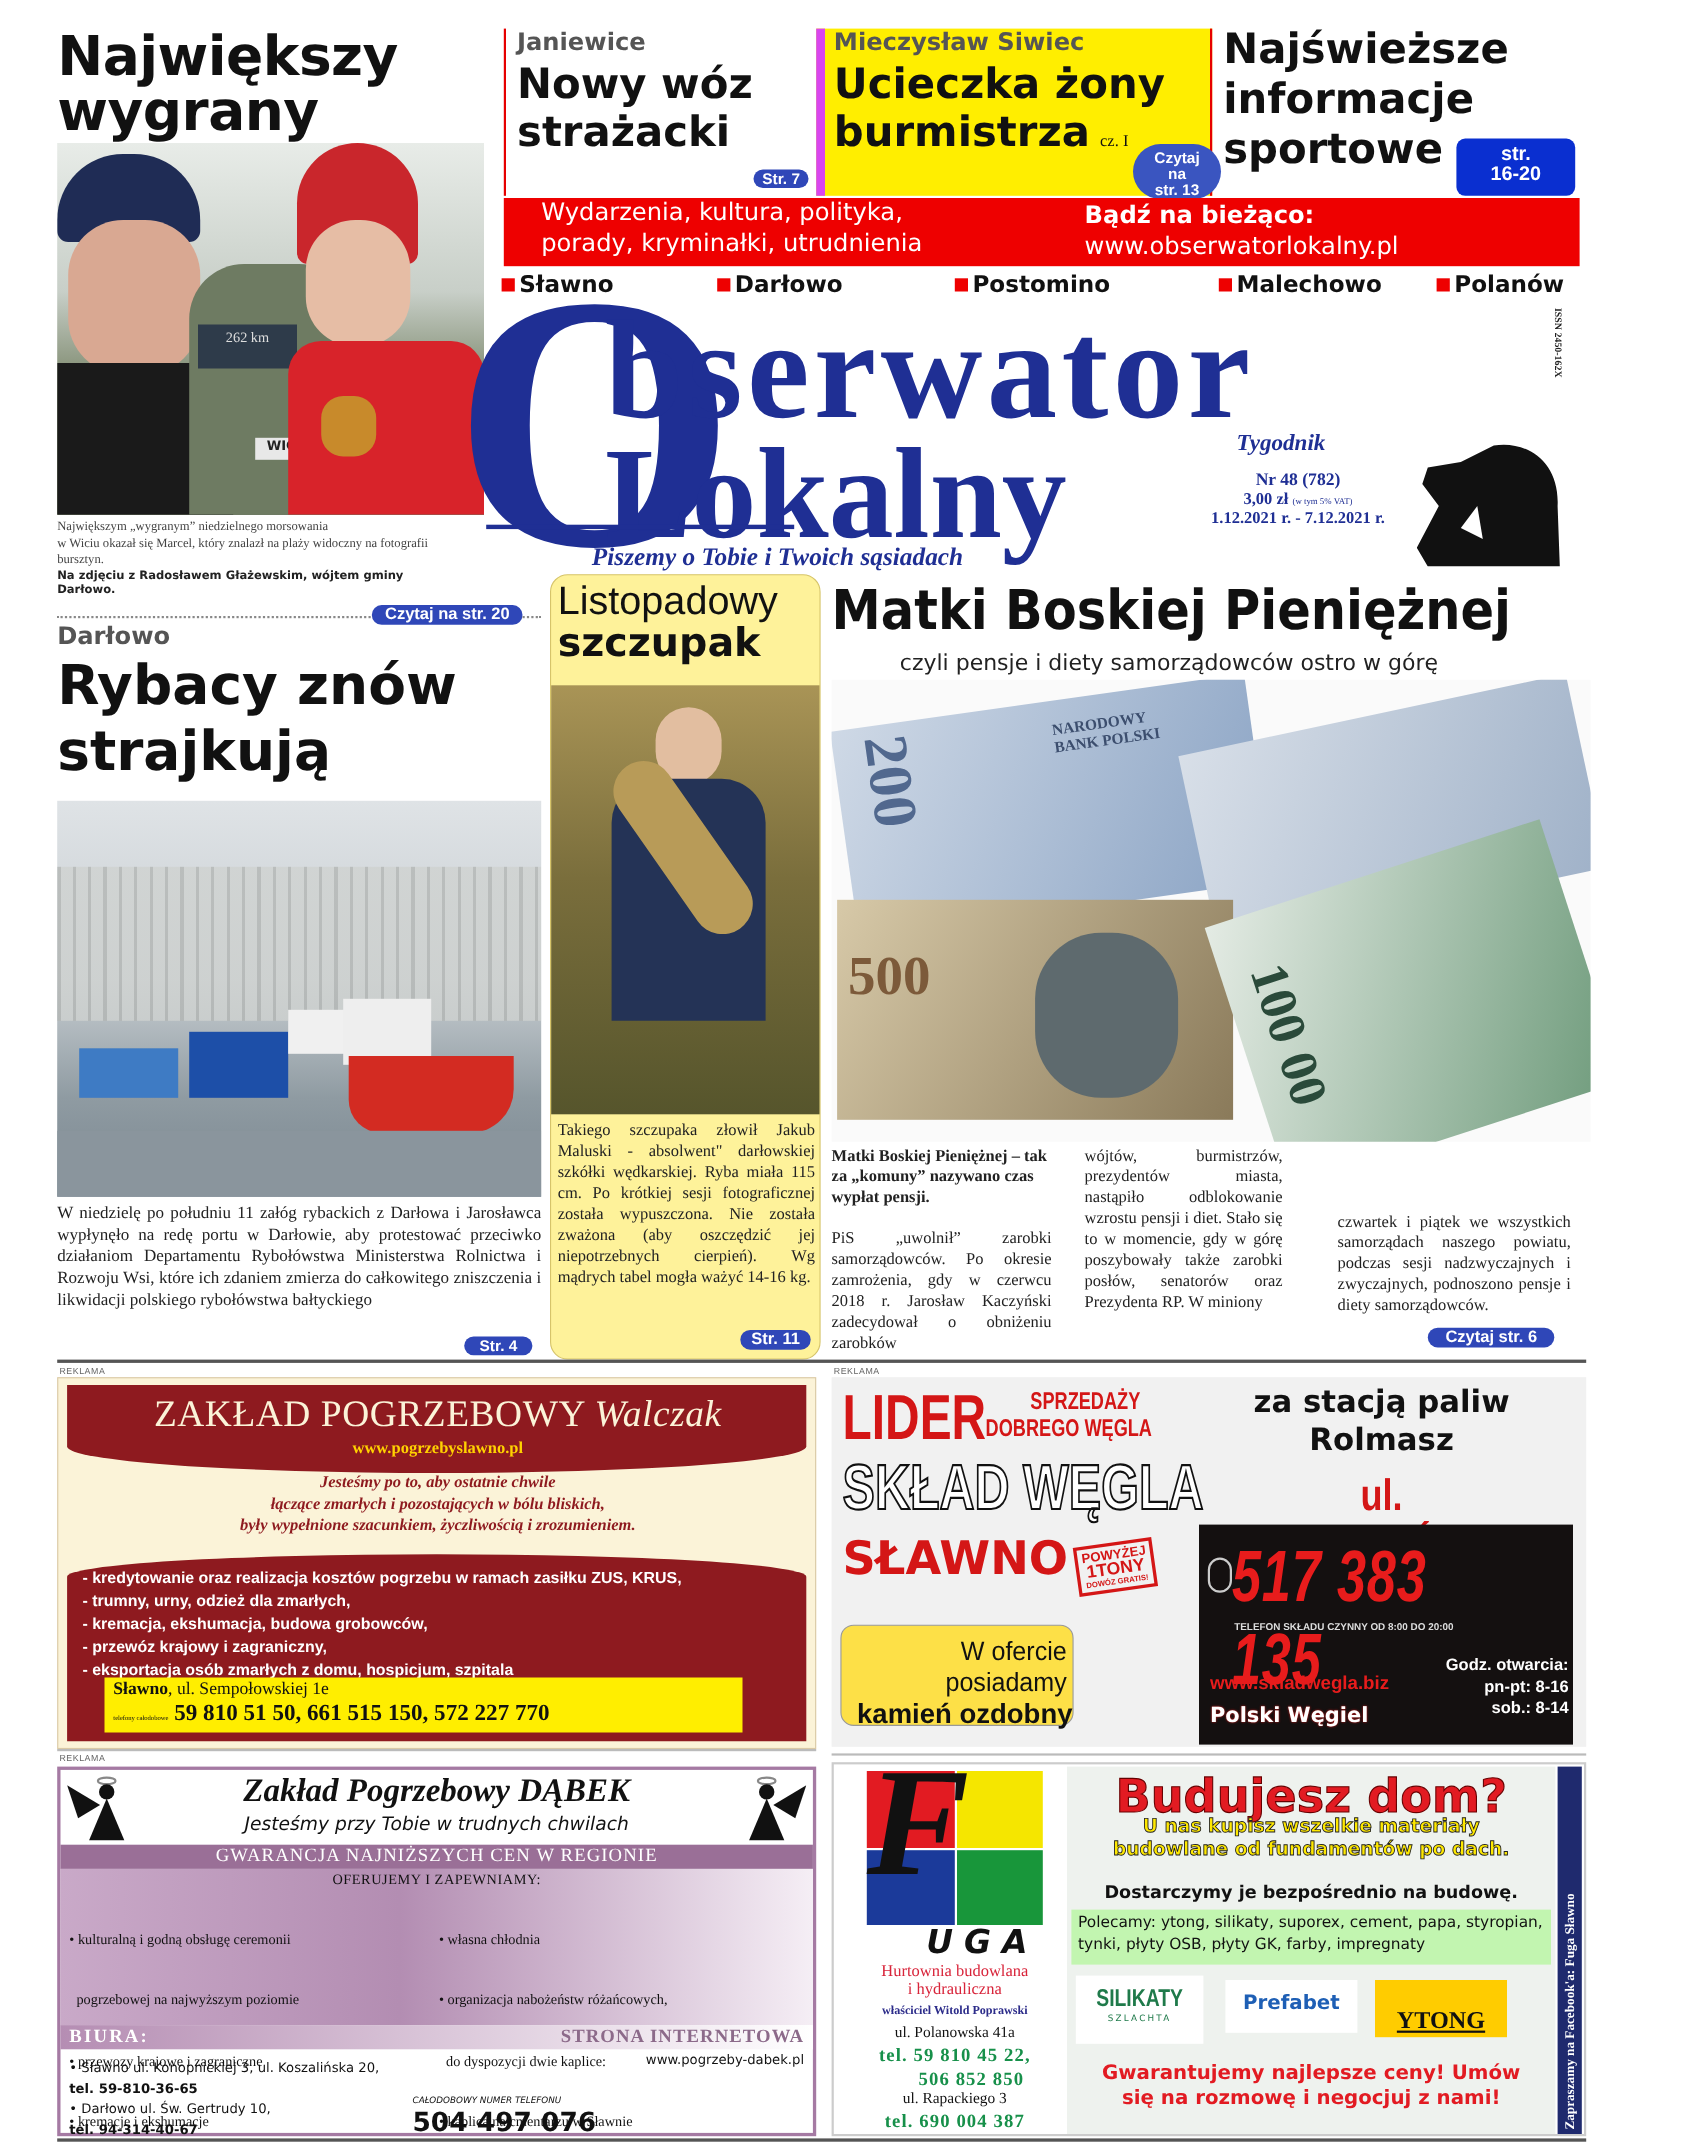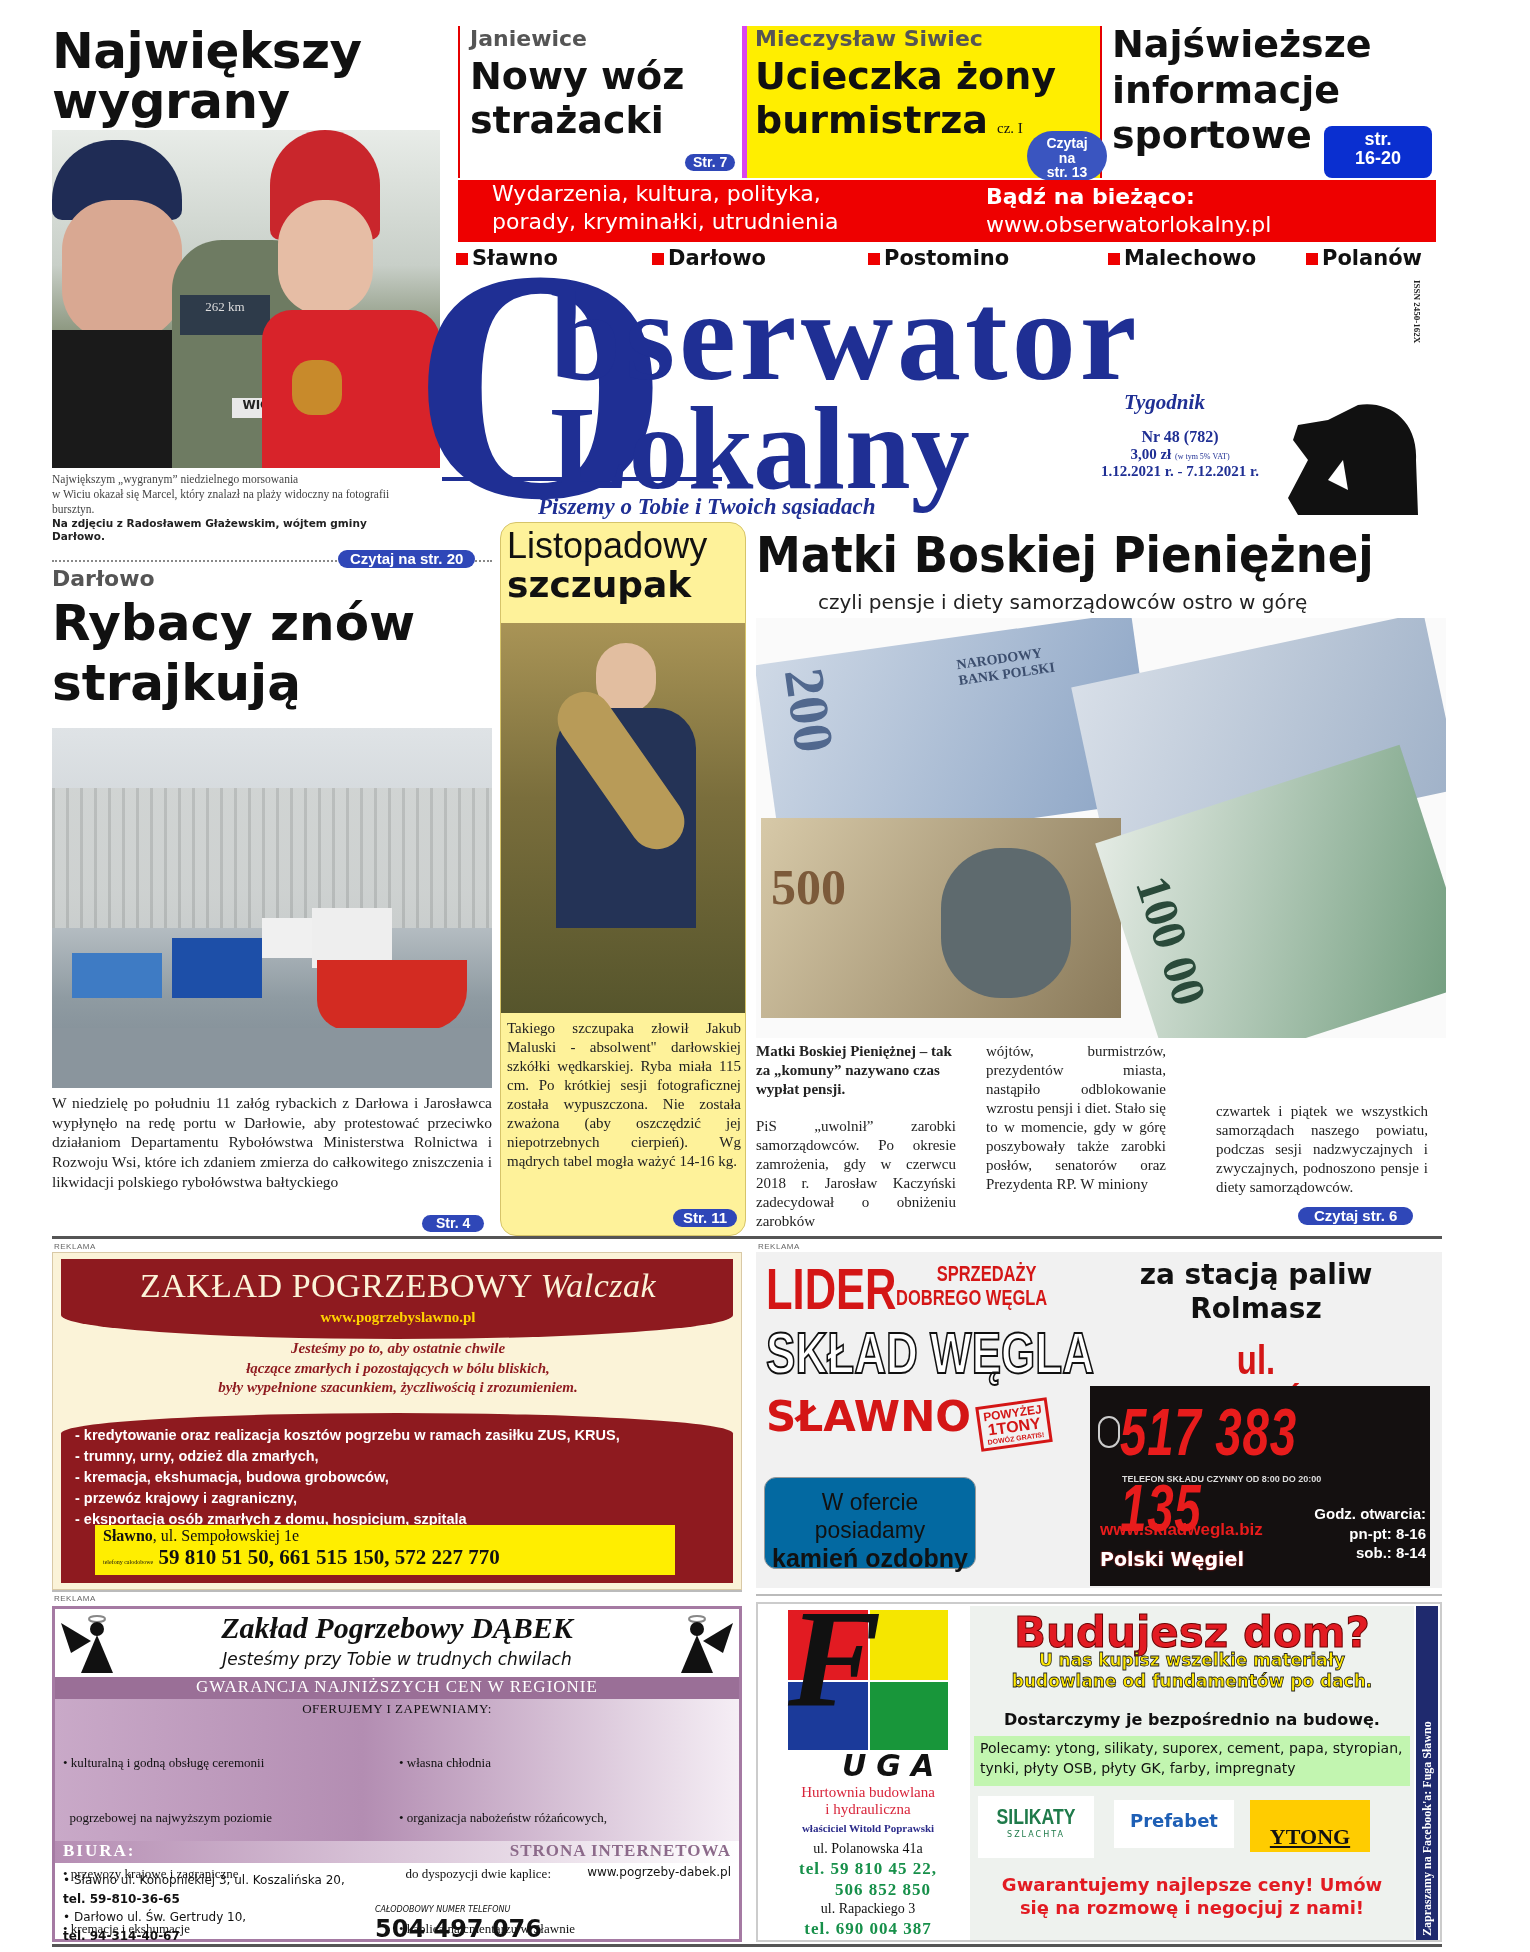--- a/index.html
+++ b/index.html
@@ -58,21 +58,21 @@
 </div>
 <div class="abs" style="left:52px;top:560px;width:440px;border-top:2px dotted #888"></div>
 <div class="badge" style="left:338px;top:550px;font-size:15px;padding:1px 12px">Czytaj na str. 20</div>
 
 <div class="abs" style="left:458px;top:26px;width:282px;height:152px;border-left:2px solid #e60000;padding-left:10px">
   <div class="teaser-kicker">Janiewice</div>
   <div class="teaser-title" style="margin-top:4px">Nowy wóz</div>
   <div class="teaser-title">strażacki</div>
   <div class="badge" style="left:225px;top:128px;font-size:14px;padding:1px 8px">Str. 7</div>
 </div>
-<div class="abs" style="left:742px;top:26px;width:360px;height:152px;background:#ffee00;border-left:5px solid #d946ef;border-right:2px solid #e60000;padding-left:8px">
+<div class="abs" style="left:742px;top:26px;width:360px;height:152px;background:#ffee00;border-left:8px solid #d946ef;border-right:2px solid #e60000;padding-left:8px">
   <div class="teaser-kicker">Mieczysław Siwiec</div>
   <div class="teaser-title" style="margin-top:4px">Ucieczka żony</div>
   <div class="teaser-title" style="display:inline">burmistrza</div>
   <span class="serif" style="font-size:15px;margin-left:4px">cz. I</span>
   <div class="badge" style="left:280px;top:105px;width:80px;height:50px;border-radius:25px;font-size:14px;padding-top:5px;background:#3a55c0">
     <div>Czytaj na</div>
     <div>str. 13</div>
   </div>
 </div>
 <div class="abs" style="left:1112px;top:22px;width:330px;height:160px">
@@ -210,21 +210,21 @@
     <div style="margin-left:40px">SPRZEDAŻY</div>
     <div>DOBREGO WĘGLA</div>
   </div>
   <div class="abs cond" style="left:10px;top:72px;font-size:58px;font-weight:bold;color:#fff;-webkit-text-stroke:2px #111;transform:scaleX(.76);transform-origin:left;line-height:1">SKŁAD WĘGLA</div>
   <div class="abs" style="left:10px;top:144px;font-size:42px;font-weight:bold;color:#d41616;line-height:1">SŁAWNO</div>
   <div class="abs cond" style="left:222px;top:150px;width:72px;border:3px solid #d41616;color:#d41616;font-weight:bold;text-align:center;transform:rotate(-8deg);line-height:1;padding:2px">
     <div style="font-size:12px">POWYŻEJ</div>
     <div style="font-size:16px">1TONY</div>
     <div style="font-size:7px">DOWÓZ GRATIS!</div>
   </div>
-  <div class="abs cond" style="left:8px;top:225px;width:212px;height:92px;background:#0369a1;border:1px solid #999;border-radius:12px;text-align:center;padding-top:10px">
+  <div class="abs cond" style="left:8px;top:225px;width:212px;height:92px;background:#fde047;border:1px solid #999;border-radius:12px;text-align:right;padding-top:10px">
     <div style="font-size:24px;transform:scaleX(.95)">W ofercie posiadamy</div>
     <div style="font-size:25px;font-weight:bold">kamień ozdobny</div>
   </div>
   <div class="abs" style="left:330px;top:6px;width:340px;text-align:center;font-size:28px;font-weight:bold;line-height:1.2">
     <div>za stacją paliw</div>
     <div>Rolmasz</div>
   </div>
   <div class="abs cond" style="left:330px;top:86px;width:340px;text-align:center;font-size:40px;font-weight:bold;color:#d41616;transform:scaleX(.82);transform-origin:center">ul. KOSZALIŃSKA 52</div>
   <div class="abs" style="left:334px;top:134px;width:340px;height:200px;background:#141010">
     <div class="abs" style="left:8px;top:30px;width:22px;height:32px;border:2px solid #ccc;border-radius:12px"></div>

